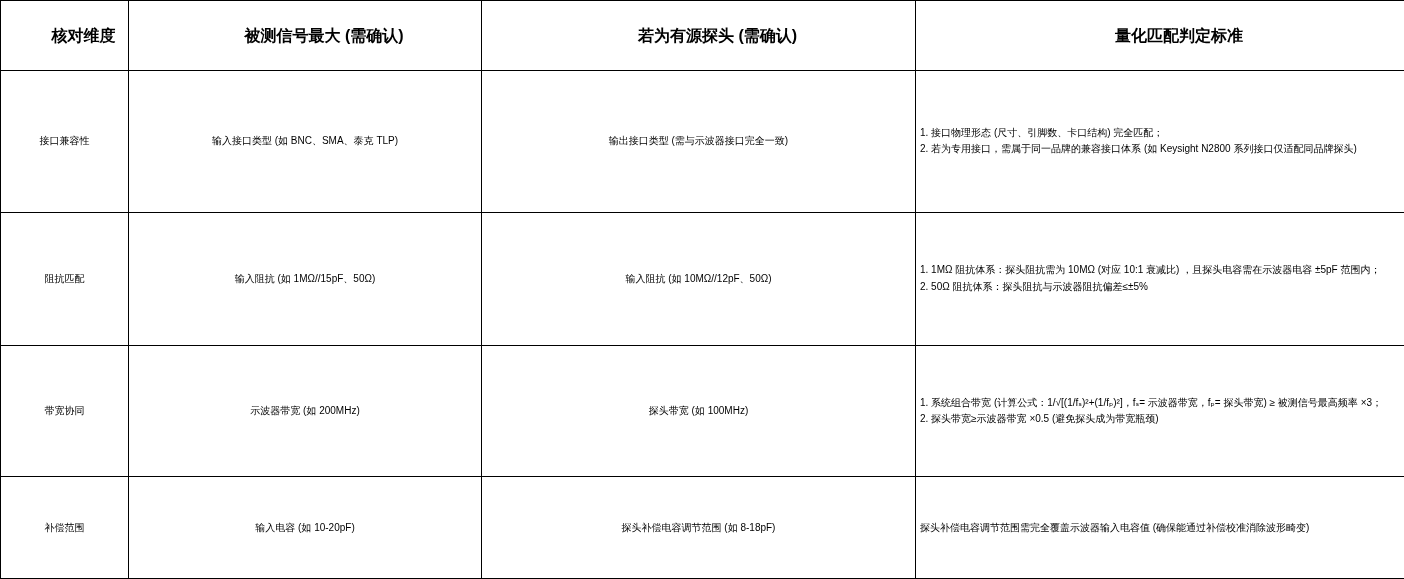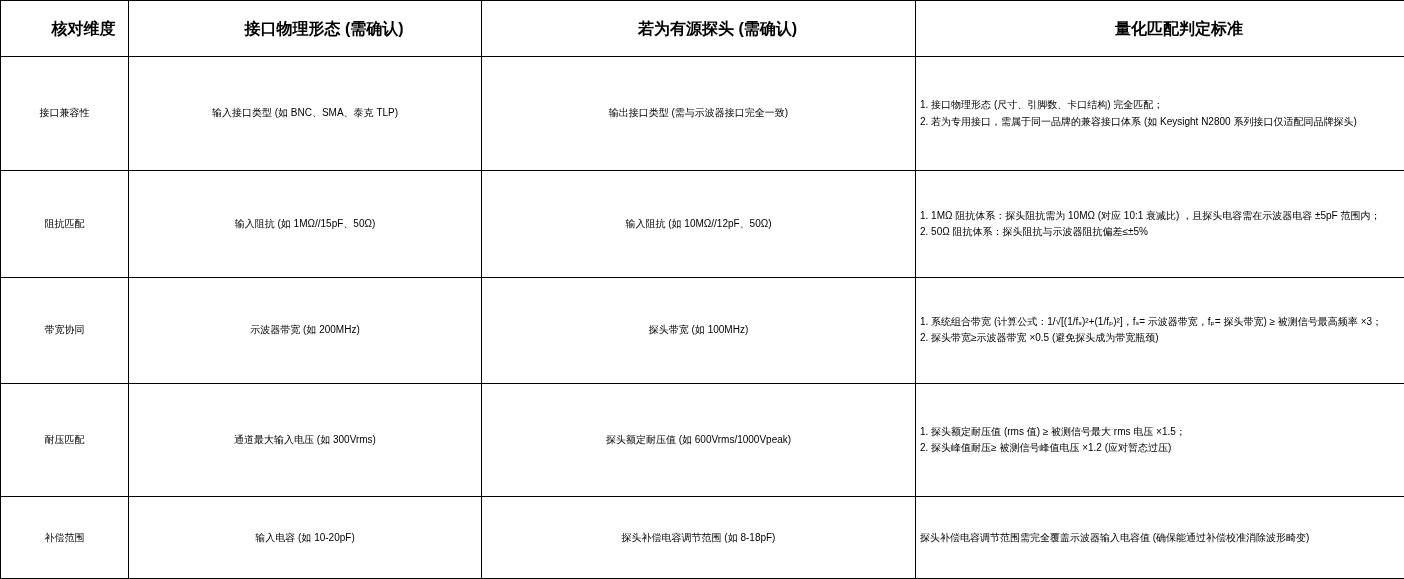--- a/index.html
+++ b/index.html
@@ -60,21 +60,21 @@
   <table class="match-table">
     <colgroup>
       <col style="width:128px">
       <col style="width:353px">
       <col style="width:434px">
       <col style="width:489px">
     </colgroup>
     <tbody>
         <tr style="height:42px">
       <th>核对维度</th>
-      <th>接口物理形态 (需确认)</th>
+      <th>被测信号最大 (需确认)</th>
       <th>若为有源探头 (需确认)</th>
       <th>量化匹配判定标准</th>
     </tr>
     <tr style="height:85px">
       <td class="cell-dim">接口兼容性</td>
       <td class="cell-center">输入接口类型 (如 BNC、SMA、泰克 TLP)</td>
       <td class="cell-center">输出接口类型 (需与示波器接口完全一致)</td>
       <td class="cell-criteria">1. 接口物理形态 (尺寸、引脚数、卡口结构) 完全匹配；
 2. 若为专用接口，需属于同一品牌的兼容接口体系 (如 Keysight N2800 系列接口仅适配同品牌探头)</td>
     </tr>
@@ -85,27 +85,20 @@
       <td class="cell-criteria">1. 1MΩ 阻抗体系：探头阻抗需为 10MΩ (对应 10:1 衰减比) ，且探头电容需在示波器电容 ±5pF 范围内；
 2. 50Ω 阻抗体系：探头阻抗与示波器阻抗偏差≤±5%</td>
     </tr>
     <tr style="height:79px">
       <td class="cell-dim">带宽协同</td>
       <td class="cell-center">示波器带宽 (如 200MHz)</td>
       <td class="cell-center">探头带宽 (如 100MHz)</td>
       <td class="cell-criteria">1. 系统组合带宽 (计算公式：1/√[(1/fₛ)²+(1/fₚ)²]，fₛ= 示波器带宽，fₚ= 探头带宽) ≥ 被测信号最高频率 ×3；
 2. 探头带宽≥示波器带宽 ×0.5 (避免探头成为带宽瓶颈)</td>
     </tr>
-    <tr style="height:85px">
-      <td class="cell-dim">耐压匹配</td>
-      <td class="cell-center">通道最大输入电压 (如 300Vrms)</td>
-      <td class="cell-center">探头额定耐压值 (如 600Vrms/1000Vpeak)</td>
-      <td class="cell-criteria">1. 探头额定耐压值 (rms 值) ≥ 被测信号最大 rms 电压 ×1.5；
-2. 探头峰值耐压≥ 被测信号峰值电压 ×1.2 (应对暂态过压)</td>
-    </tr>
     <tr style="height:61px">
       <td class="cell-dim">补偿范围</td>
       <td class="cell-center">输入电容 (如 10-20pF)</td>
       <td class="cell-center">探头补偿电容调节范围 (如 8-18pF)</td>
       <td class="cell-criteria">探头补偿电容调节范围需完全覆盖示波器输入电容值 (确保能通过补偿校准消除波形畸变)</td>
     </tr>
   </tbody>
     </table>
 </div>
 

